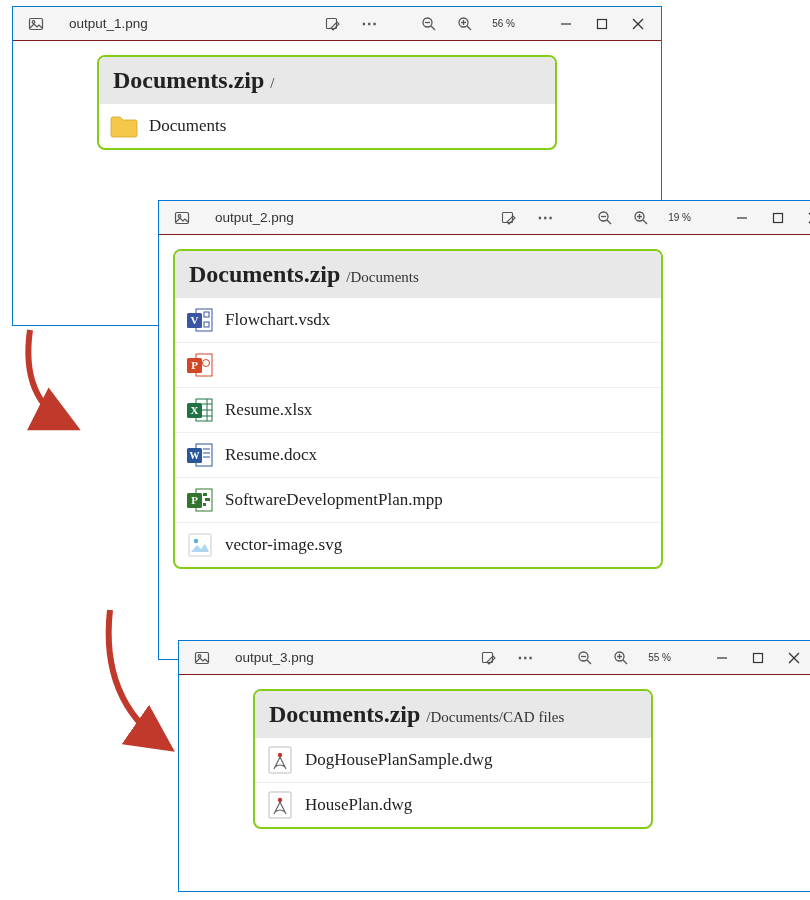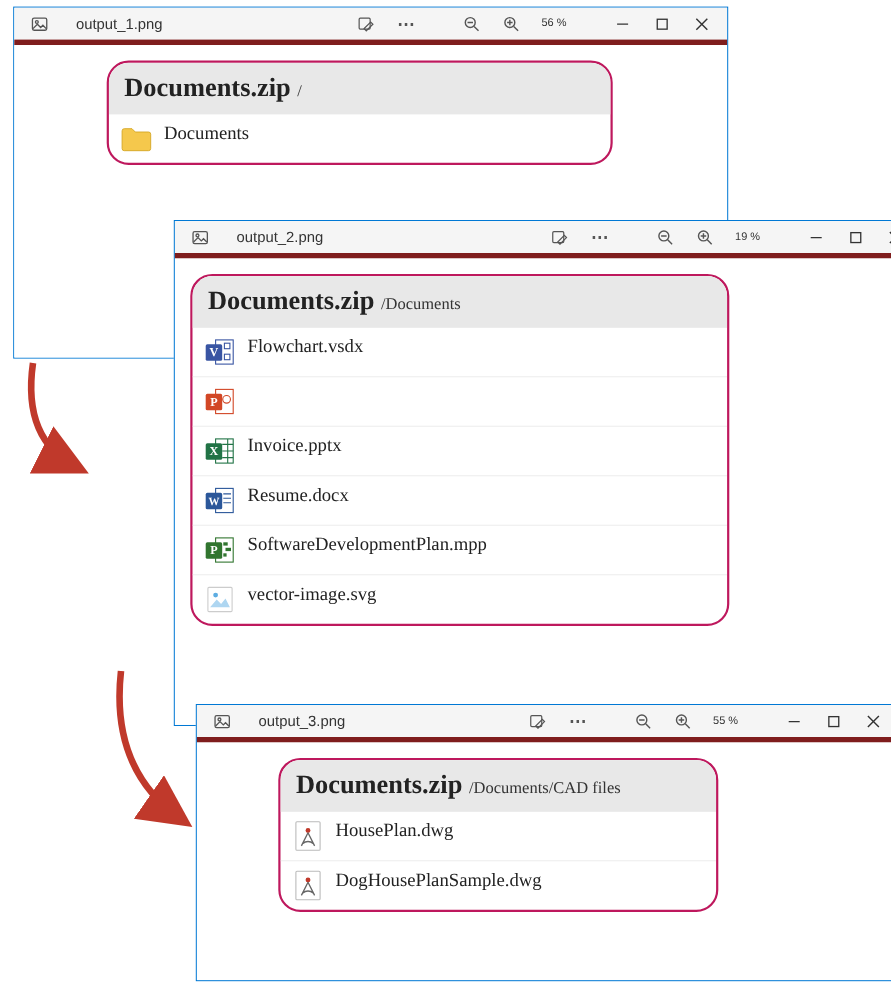--- a/index.html
+++ b/index.html
@@ -20,42 +20,42 @@
   }
   .titlebar {
     height: 34px;
     background: #f5f5f5;
     display: flex;
     align-items: center;
     padding: 0 8px;
     gap: 6px;
     font-size: 13px;
     color: #333;
-    border-bottom: 5px solid #7f1d1d;
+    border-bottom: 1px solid #7f1d1d;
   }
   .tb-spacer { flex: 1; }
   .tb-icon {
     width: 30px;
     height: 28px;
     display: flex;
     align-items: center;
     justify-content: center;
     color: #555;
   }
   .tb-filename { padding: 0 12px; font-size: 13.5px; }
   .tb-zoom { font-size: 10px; color: #333; padding: 0 6px; }
   .win-body {
     flex: 1;
     background: #fff;
     padding: 14px 14px;
     position: relative;
   }
   .panel {
-    border: 2px solid #be185d;
-    border-radius: 20px;
+    border: 2px solid #84cc16;
+    border-radius: 8px;
     background: #fff;
     overflow: hidden;
     margin: 0 auto;
   }
   .panel-header {
     background: #e8e8e8;
     padding: 10px 14px;
     display: flex;
     align-items: baseline;
     gap: 6px;
@@ -66,20 +66,21 @@
     font-family: Georgia, "Times New Roman", serif;
     color: #222;
   }
   .panel-header .path {
     font-size: 15px;
     color: #333;
     font-family: Georgia, "Times New Roman", serif;
   }
   .file-row {
     display: flex;
+    align-items: center;
     gap: 10px;
     padding: 7px 10px;
     border-bottom: 1px solid #eee;
     font-family: Georgia, "Times New Roman", serif;
     font-size: 17px;
     color: #222;
   }
   .file-row:last-child { border-bottom: none; }
   .file-row.highlighted {
     border: 1.5px solid #c0392b;
@@ -263,21 +264,21 @@
               <svg width="28" height="28" viewBox="0 0 28 28">
                 <rect x="10" y="3" width="16" height="22" fill="#fff" stroke="#217346" stroke-width="1"></rect>
                 <rect x="1" y="7" width="15" height="15" rx="1.5" fill="#217346"></rect>
                 <text x="8.5" y="18" text-anchor="middle" fill="#fff" font-family="Segoe UI" font-weight="bold" font-size="11">X</text>
                 <line x1="16" y1="8" x2="26" y2="8" stroke="#217346"></line>
                 <line x1="16" y1="14" x2="26" y2="14" stroke="#217346"></line>
                 <line x1="16" y1="20" x2="26" y2="20" stroke="#217346"></line>
                 <line x1="21" y1="3" x2="21" y2="25" stroke="#217346"></line>
               </svg>
             </span>
-            <span>Invoice.pptx</span>
+            <span>Resume.xlsx</span>
           </div>
           <div class="file-row">
             <span class="icon-box">
               <svg width="28" height="28" viewBox="0 0 28 28">
                 <rect x="10" y="3" width="16" height="22" fill="#fff" stroke="#2b579a" stroke-width="1"></rect>
                 <rect x="1" y="7" width="15" height="15" rx="1.5" fill="#2b579a"></rect>
                 <text x="8.5" y="18" text-anchor="middle" fill="#fff" font-family="Segoe UI" font-weight="bold" font-size="10">W</text>
                 <line x1="17" y1="8" x2="24" y2="8" stroke="#2b579a"></line>
                 <line x1="17" y1="12" x2="24" y2="12" stroke="#2b579a"></line>
                 <line x1="17" y1="16" x2="24" y2="16" stroke="#2b579a"></line>
@@ -374,31 +375,31 @@
       </div>
       <div id="list3">
           <div class="file-row">
             <span class="icon-box">
               <svg width="26" height="30" viewBox="0 0 26 30">
                 <rect x="2" y="2" width="22" height="26" rx="1" fill="#fff" stroke="#bbb" stroke-width="1"></rect>
                 <circle cx="13" cy="10" r="2.2" fill="#c0392b"></circle>
                 <path d="M13 12 L7 24 M13 12 L19 24 M8 22 Q13 18 18 22" fill="none" stroke="#666" stroke-width="1.2"></path>
               </svg>
             </span>
-            <span>HousePlan.dwg</span>
+            <span>DogHousePlanSample.dwg</span>
           </div>
           <div class="file-row">
             <span class="icon-box">
               <svg width="26" height="30" viewBox="0 0 26 30">
                 <rect x="2" y="2" width="22" height="26" rx="1" fill="#fff" stroke="#bbb" stroke-width="1"></rect>
                 <circle cx="13" cy="10" r="2.2" fill="#c0392b"></circle>
                 <path d="M13 12 L7 24 M13 12 L19 24 M8 22 Q13 18 18 22" fill="none" stroke="#666" stroke-width="1.2"></path>
               </svg>
             </span>
-            <span>DogHousePlanSample.dwg</span>
+            <span>HousePlan.dwg</span>
           </div>
         </div>
     </div>
   </div>
 </div>
 
 <svg class="arrow-svg" style="left:0px; top:320px; width:170px; height:120px;">
   <defs>
       <marker id="ah1" markerWidth="8" markerHeight="8" refX="6" refY="4" orient="auto">
         <path d="M0,0 L8,4 L0,8 Z" fill="#c0392b"></path>

